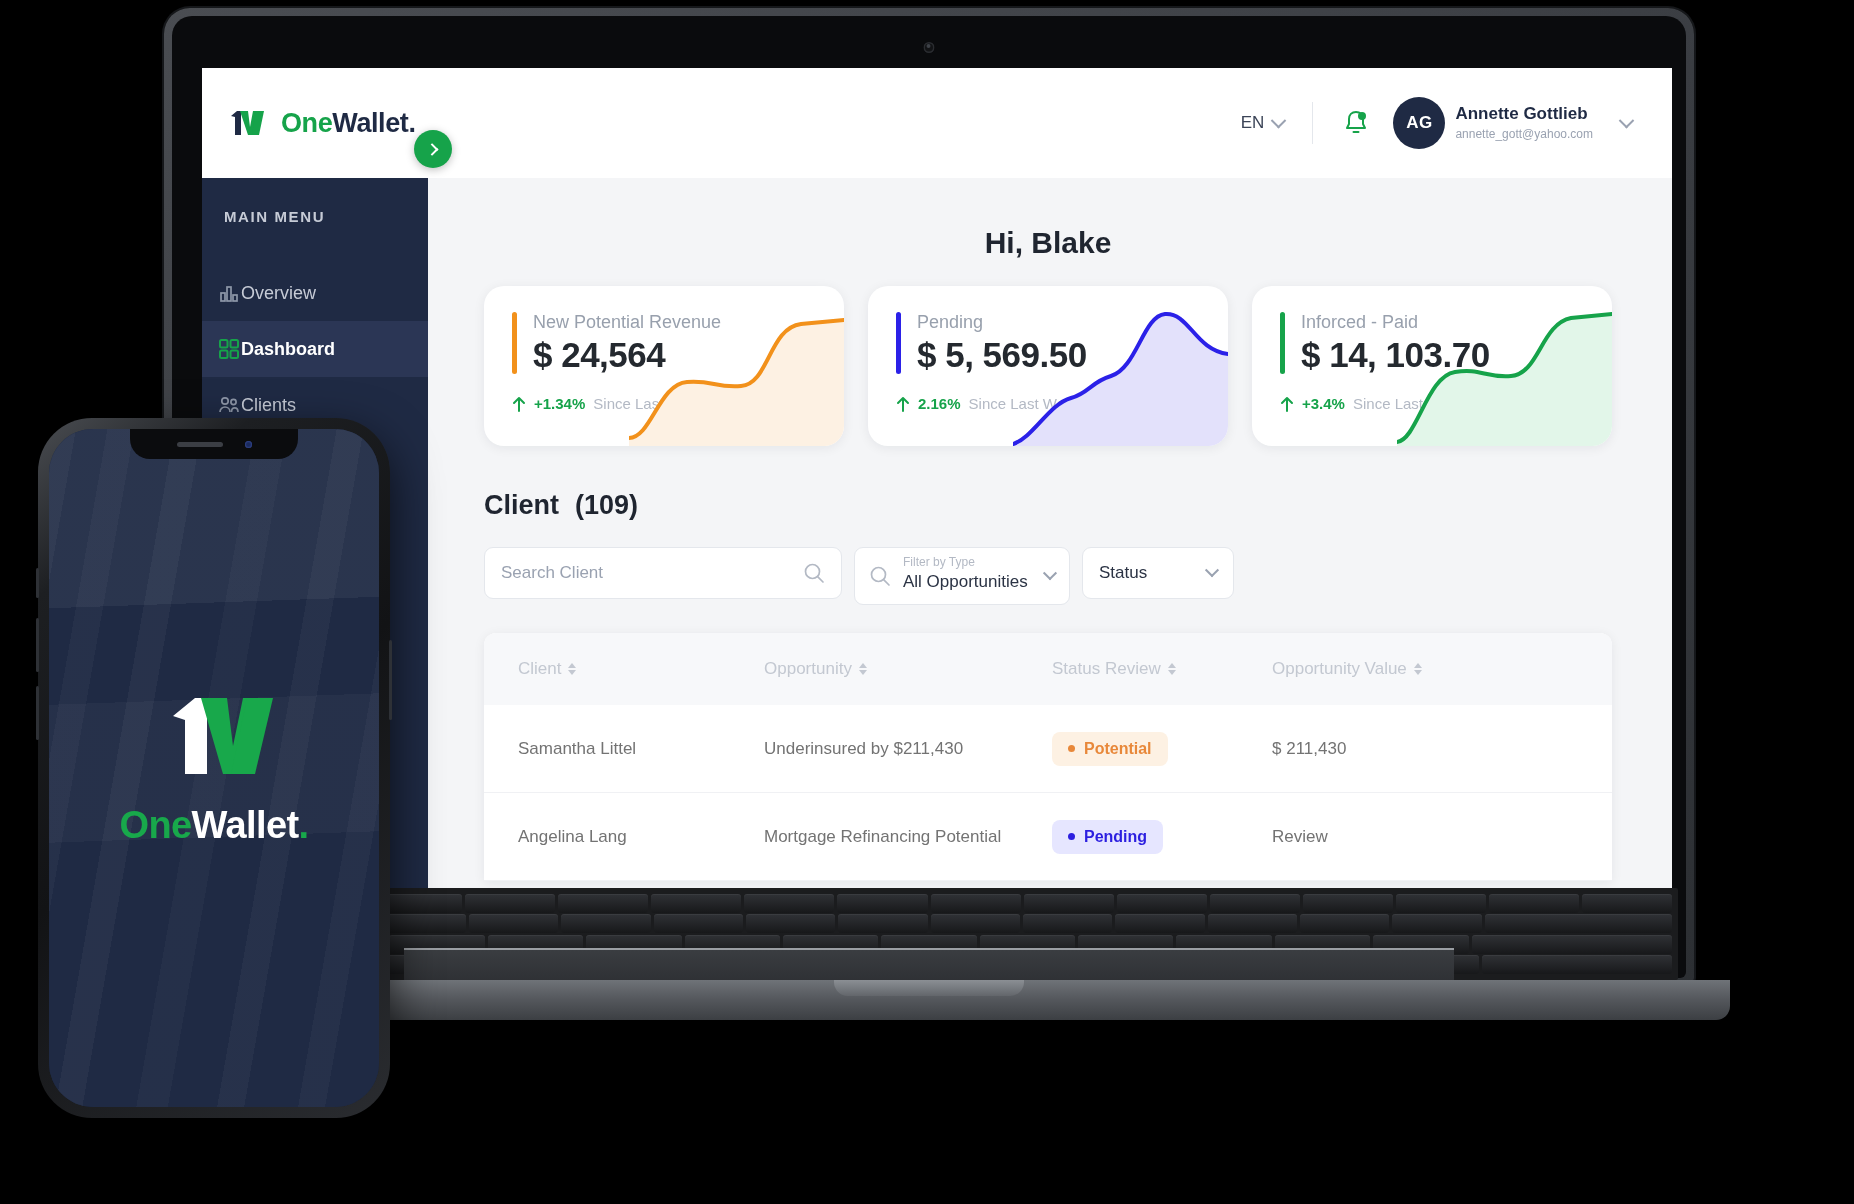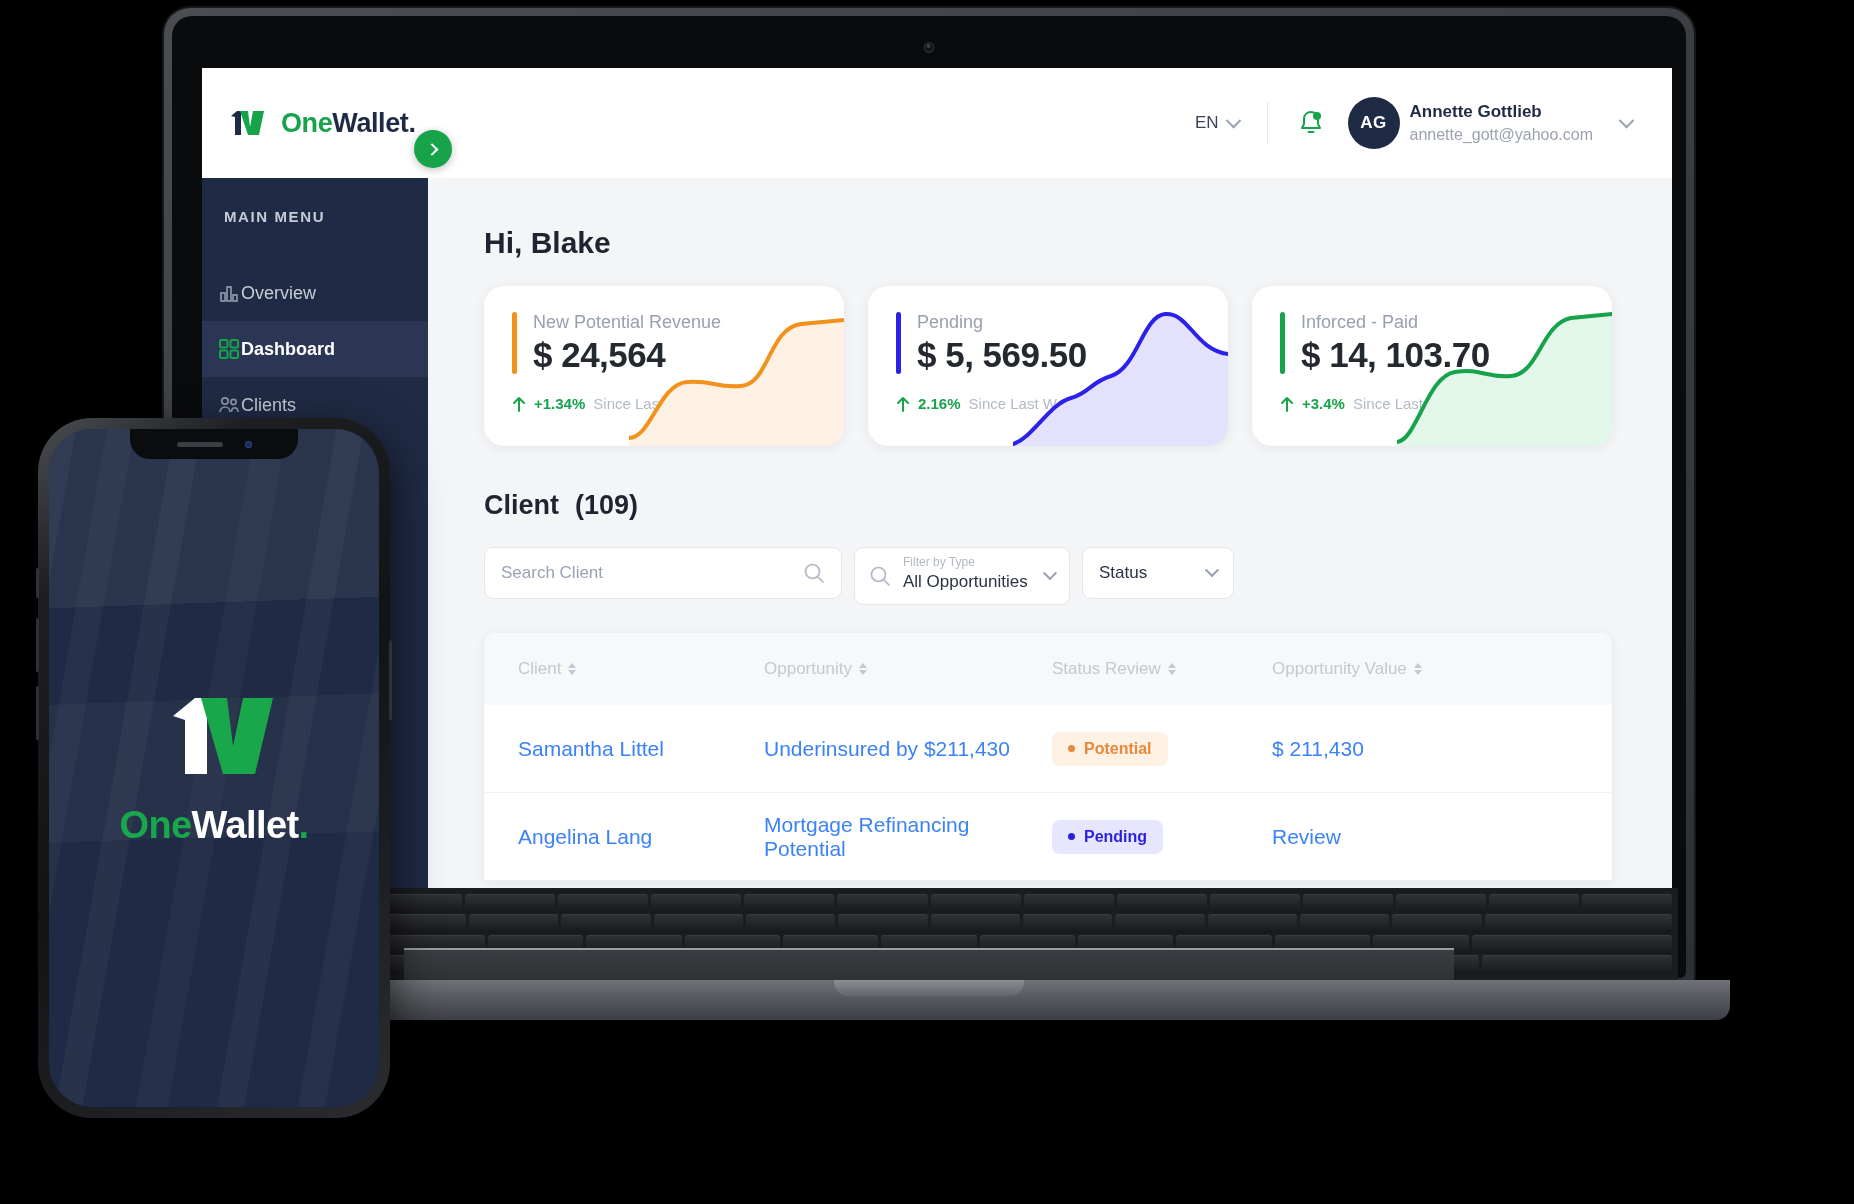--- a/index.html
+++ b/index.html
@@ -90,21 +90,21 @@
   .divider-v { width: 1px; height: 42px; background: #e4e7ec; margin: 0 6px; }
   .bell-wrap { position: relative; padding: 0 24px; cursor: pointer; }
   .bell { width: 26px; height: 28px; display:block; }
   .avatar {
     width: 52px; height: 52px; border-radius: 50%;
     background: #1f2a44; color: #fff; font-size: 17px; font-weight: 700;
     display: flex; align-items: center; justify-content: center; letter-spacing: .5px;
   }
   .user-meta { margin-left: 10px; line-height: 1.35; }
   .user-name { font-size: 17px; font-weight: 700; color: #1f2a44; }
-  .user-mail { font-size: 16px; color: #9aa2b1; }
+  .user-mail { font-size: 12px; color: #9aa2b1; }
   .user-chev { margin-left: 28px; }
 
   
   .sidebar {
     position: absolute; left: 0; top: 110px; width: 226px; height: 800px;
     background: #1f2a44; padding-top: 30px;
   }
   .menu-title {
     color: #c6cbd6; font-size: 15px; font-weight: 700; letter-spacing: 1.6px;
     padding: 0 0 0 22px; margin-bottom: 40px;
@@ -121,21 +121,21 @@
     justify-content: center; cursor: pointer; box-shadow: 0 2px 8px rgba(0,0,0,.25);
     z-index: 6;
   }
   .sidebar-toggle .tc {
     width: 9px; height: 9px; border-right: 2.4px solid #fff; border-top: 2.4px solid #fff;
     transform: rotate(45deg) translate(-1px,1px);
   }
 
   
   .main { position: absolute; left: 226px; top: 110px; width: 1244px; height: 800px; padding: 48px 60px 0 56px; }
-  .greeting { font-size: 30px; font-weight: 700; color: #1f2530; margin-bottom: 26px; }
+  .greeting { font-size: 30px; font-weight: 700; color: #1f2530; margin-bottom: 26px; text-align: center; }
 
   .cards { display: flex; gap: 24px; }
   .stat-card {
     position: relative; flex: 1; height: 160px; background: #fff; border-radius: 20px;
     box-shadow: 0 2px 12px rgba(16,24,40,.07); overflow: hidden; padding: 26px 0 0 28px;
   }
   .stat-head { display: flex; gap: 16px; }
   .accent-bar { width: 5px; border-radius: 3px; height: 62px; }
   .stat-label { font-size: 18px; color: #98a0ad; margin-bottom: 2px; }
   .stat-value { font-size: 35px; font-weight: 700; color: #24292f; letter-spacing: -.5px; white-space: nowrap; }
@@ -183,21 +183,21 @@
   .thead { display: flex; background: #f7f8fa; height: 72px; align-items: center; padding: 0 34px; }
   .th { display: flex; align-items: center; gap: 7px; font-size: 17px; color: #c3c8d1; }
   .sorter { display: flex; flex-direction: column; gap: 2px; }
   .sorter i { display: block; width: 0; height: 0; border-left: 4px solid transparent;
               border-right: 4px solid transparent; }
   .sorter i.up { border-bottom: 5px solid #c3c8d1; }
   .sorter i.dn { border-top: 5px solid #c3c8d1; }
   .trow { display: flex; align-items: center; height: 88px; padding: 0 34px;
           border-bottom: 1px solid #f0f1f4; }
   .c1 { width: 246px; } .c2 { width: 288px; } .c3 { width: 220px; } .c4 { width: 240px; }
-  .cell { font-size: 21px; color: #3b82f6; }
+  .cell { font-size: 17px; color: #737373; }
   .badge {
     display: inline-flex; align-items: center; gap: 9px; height: 34px; padding: 0 16px;
     border-radius: 8px; font-size: 16px; font-weight: 600;
   }
   .dot { width: 7px; height: 7px; border-radius: 50%; }
   .badge.potential { background: #fdf1e3; color: #e8883a; }
   .badge.potential .dot { background: #e8883a; }
   .badge.pending { background: #e6e6ff; color: #2c1fe0; }
   .badge.pending .dot { background: #2c1fe0; }
 

